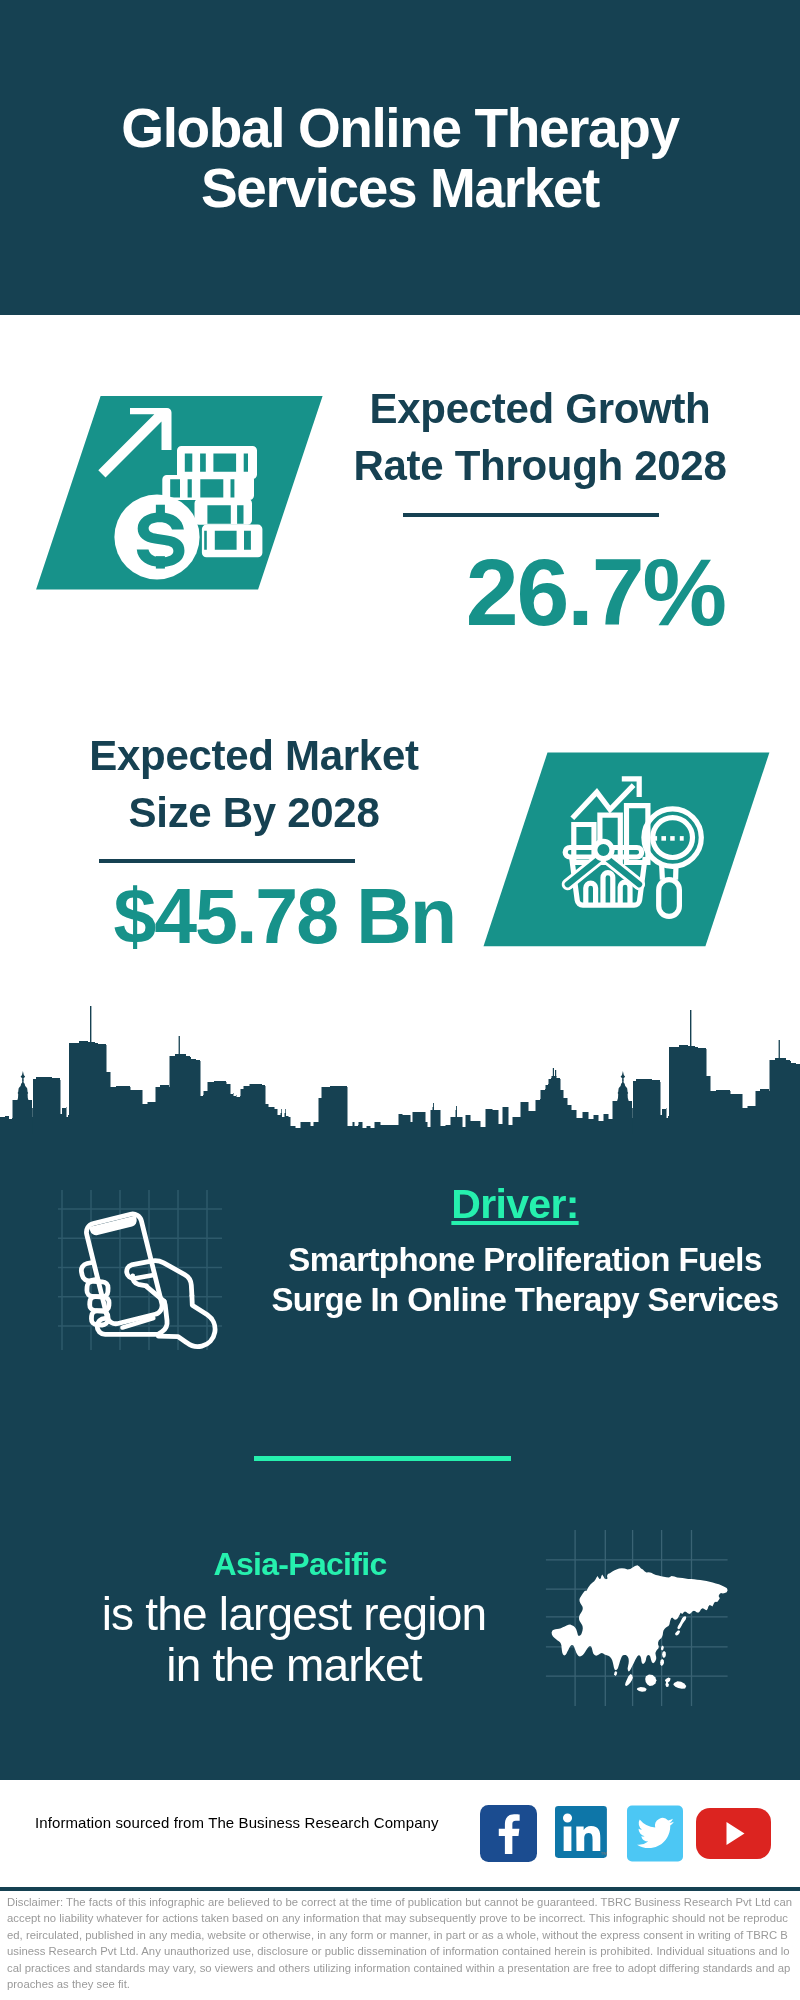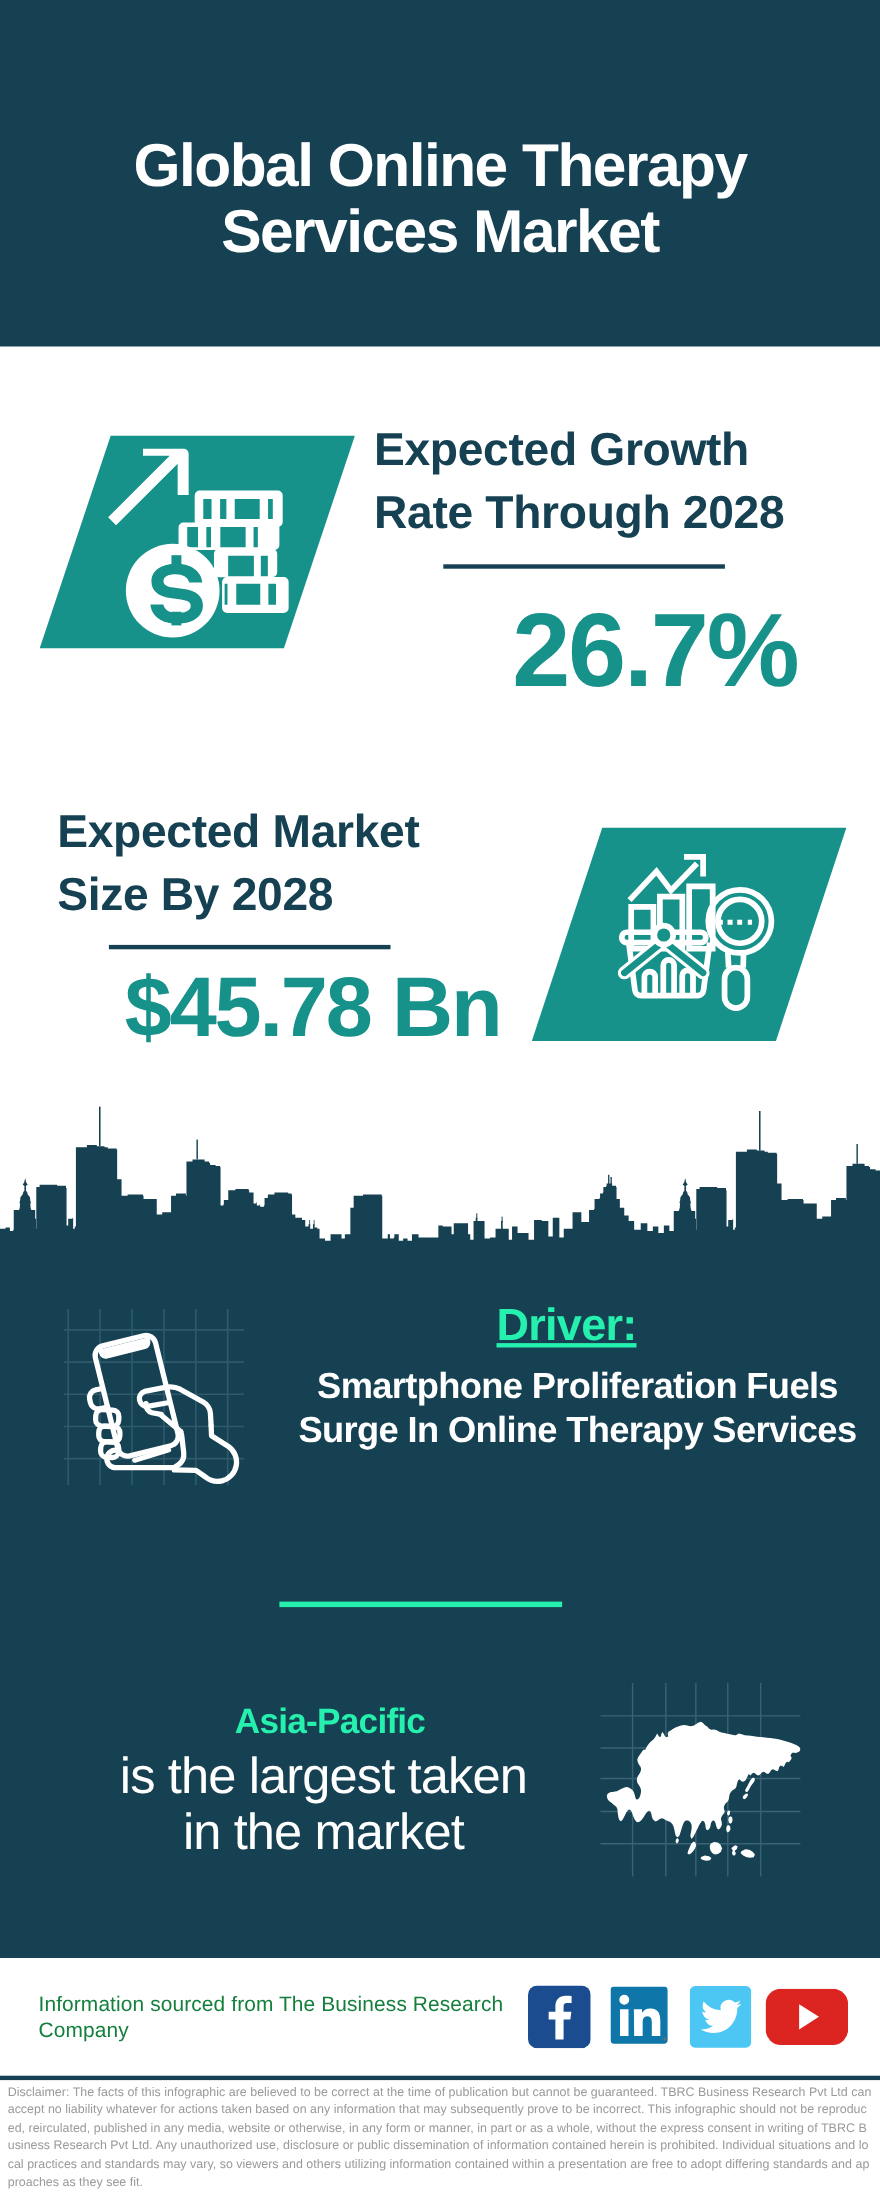--- a/index.html
+++ b/index.html
@@ -1,44 +1,44 @@
 <!DOCTYPE html>
 <html><head>
 <meta charset="utf-8">
 <style>
   html,body{margin:0;padding:0;background:#fff;}
   body{width:800px;height:2000px;font-family:"Liberation Sans",sans-serif;overflow:hidden;}
   .page{position:relative;width:800px;height:2000px;background:#fff;overflow:hidden;}
 
   .header{position:absolute;left:0;top:0;width:800px;height:315px;background:#164152;}
   .header-title{position:absolute;left:0;top:98px;width:800px;text-align:center;color:#fff;
-       font-size:55px;font-weight:bold;line-height:60px;letter-spacing:-1.4px;margin-top:22px;}
-
-  .stat-text{position:absolute;}
+       font-size:55px;font-weight:bold;line-height:60px;letter-spacing:-1.4px;}
+
+  .stat-text{position:absolute;text-align:center;}
   .stat-label{color:#164152;font-size:42px;font-weight:bold;line-height:57px;letter-spacing:-0.3px;}
   .stat-rule{position:absolute;height:4px;background:#164152;}
   .stat-value{position:absolute;color:#17928A;font-size:95px;font-weight:700;line-height:96px;letter-spacing:-2px;text-align:right;}
 
   .para{position:absolute;}
   .para svg{display:block;}
 
   .darkband{position:absolute;left:0;top:1132px;width:800px;height:648px;background:#164152;}
   .skyline{position:absolute;left:0;top:1004px;width:800px;height:130px;display:block;}
 
   .driver-head{position:absolute;color:#26F0AE;font-size:41px;font-weight:bold;text-align:center;letter-spacing:-0.7px;line-height:44px;text-decoration:underline;}
   .driver-body{position:absolute;color:#fff;font-size:33px;font-weight:bold;line-height:40px;text-align:center;letter-spacing:-0.6px;}
 
   .mint-rule{position:absolute;height:4px;background:#26F0AE;}
 
   .region-name{position:absolute;color:#26F0AE;font-size:32px;font-weight:bold;text-align:center;letter-spacing:-0.7px;line-height:46px;}
   .region-sub{position:absolute;color:#fff;font-size:46px;font-weight:400;line-height:50.5px;text-align:center;letter-spacing:-0.8px;}
 
   .footer{position:absolute;left:0;top:1780px;width:800px;height:107px;background:#fff;}
   .footer-rule{position:absolute;left:0;top:1887px;width:800px;height:4px;background:#164152;}
-  .src-text{position:absolute;color:#15803d;font-size:19px;line-height:23.5px;letter-spacing:0.1px;}
+  .src-text{position:absolute;color:#000000;font-size:15px;line-height:23.5px;letter-spacing:0.1px;}
   .disclaimer{position:absolute;color:#9a9a9a;font-size:11.3px;line-height:16.4px;text-align:left;word-break:break-all;letter-spacing:0.02px;}
 </style>
 </head>
 <body>
 
 <div class="page">
 
   <div class="header">
     <div class="header-title">
       <div>Global Online Therapy</div>
@@ -166,21 +166,21 @@
         <path d="M100.1,144.3 l-53.0,0.0 a8.0,8.0 0 0 1 0,-16.0 l0.0,0.0"></path>
         <path stroke-width="4.4" d="M64.4,137.6 l31.0,-9.5"></path>
       </g>
     </svg>
   </div>
 
   <div class="mint-rule" style="left:254px;top:1456px;width:257px;height:5px;"></div>
 
   <div class="region-name" style="left:100px;top:1541px;width:400px;">Asia-Pacific</div>
   <div class="region-sub" style="left:94px;top:1589px;width:400px;">
-    <div>is the largest taken</div>
+    <div>is the largest region</div>
     <div>in the market</div>
   </div>
 
   <div class="para" style="left:540px;top:1500px;">
     <svg width="190" height="210" viewBox="0 0 190 210">
       <g stroke="#3A6374" stroke-width="1.3" fill="none">
         <path d="M35.1,30 V206 M65.3,30 V206 M92.6,30 V206 M121.6,30 V206 M151.5,30 V206"></path>
         <path d="M5.9,59.9 H187.6 M5.9,89.1 H187.6 M5.9,116.8 H187.6 M5.9,146.8 H187.6 M5.9,176.2 H187.6"></path>
       </g>
       <g fill="#ffffff">

